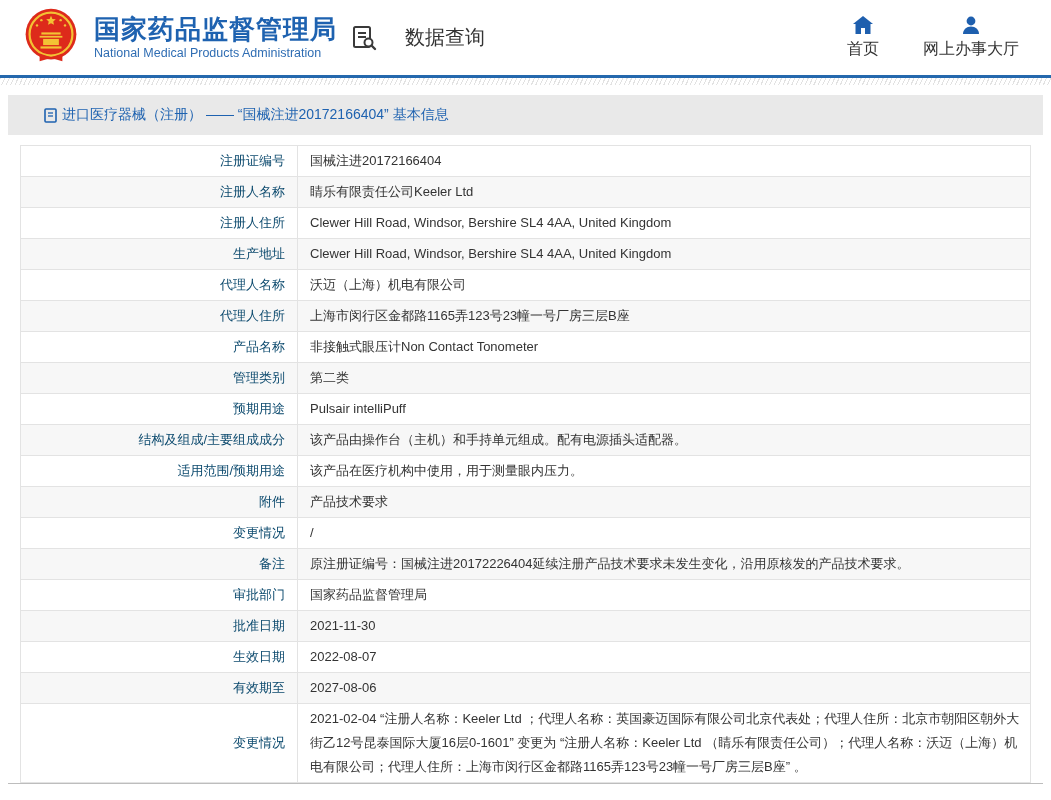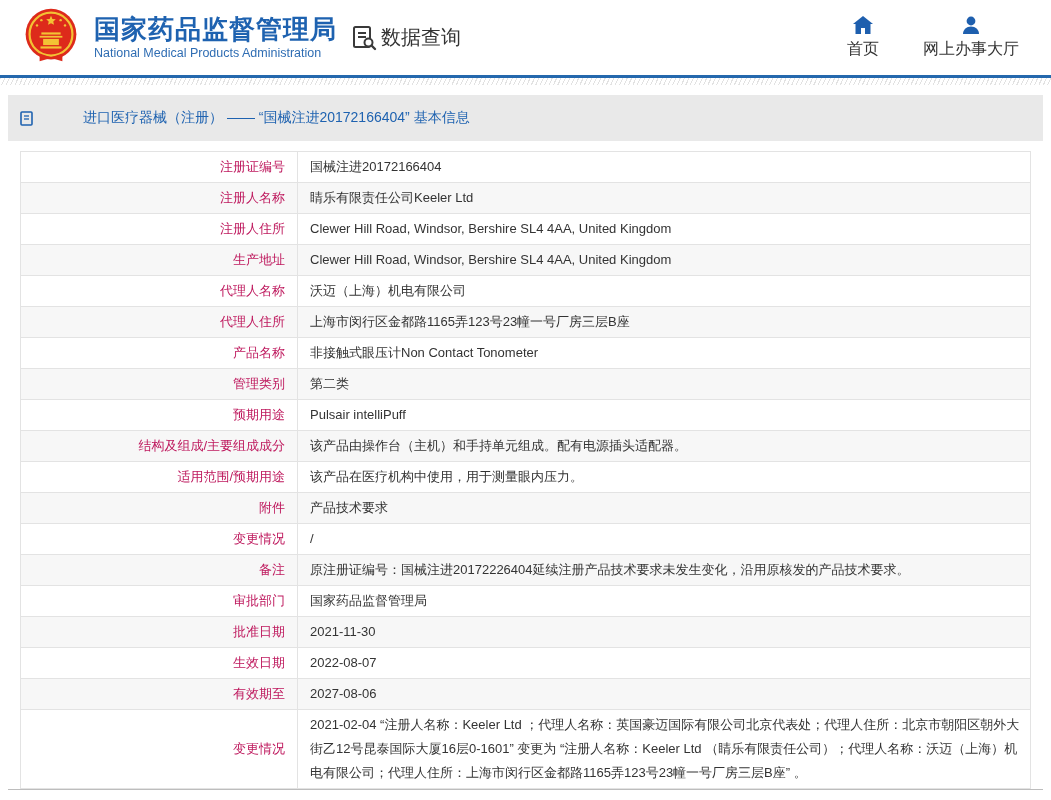--- a/index.html
+++ b/index.html
@@ -12,53 +12,53 @@
   
   .header {
     height: 75px; display: flex; align-items: center;
     padding-left: 23px; background: #fff;
   }
   .brand { display: flex; align-items: center; }
   .emblem { width: 56px; height: 62px; flex: 0 0 auto; }
   .brand-text { margin-left: 15px; }
   .brand-cn { font-size: 26px; font-weight: bold; color: #1e62b0; letter-spacing: 1px; line-height: 1.1; }
   .brand-en { font-size: 12.5px; color: #2f6db3; margin-top: 3px; }
-  .section-entry { display: flex; align-items: center; margin-left: 14px; cursor: pointer; }
+  .section-entry { display: flex; align-items: center; margin-left: 14px; cursor: pointer; gap: 24px; }
   .section-entry svg { width: 26px; height: 26px; }
   .section-title { font-size: 20px; color: #333; margin-left: 4px; }
   .header-nav { margin-left: auto; display: flex; gap: 44px; padding-right: 32px; }
   .nav-item { display: flex; flex-direction: column; align-items: center; gap: 5px; cursor: pointer; }
   .nav-item svg { width: 20px; height: 18px; }
   .nav-label { font-size: 16px; color: #333; white-space: nowrap; }
   
   .header-rule { height: 3px; background: #2468ad; }
   .header-hatch {
     height: 7px;
     background: repeating-linear-gradient(115deg, #e2e2e2 0px, #e2e2e2 1px, #ffffff 1px, #ffffff 4px);
   }
   
   .breadcrumb {
-    margin: 10px 8px 0; height: 46px; background: #e9e9e9;
-    display: flex; align-items: center; padding-left: 12px;
-    color: #1e62b0; font-size: 14px; gap: 45px;
+    margin: 10px 8px 0; height: 40px; background: #e9e9e9;
+    display: flex; align-items: center; padding-left: 36px;
+    color: #1e62b0; font-size: 14px;
   }
   .breadcrumb svg { width: 13px; height: 15px; margin-right: 5px; flex: 0 0 auto; }
   
   .container {
     margin: 0 8px; background: #fff;
     padding: 10px 12px 0; border-bottom: 1px solid #bdbdbd;
   }
   table.info-table {
     width: 100%; border-collapse: collapse;
     border: 1px solid #c6c6c6; font-size: 13px; table-layout: fixed;
   }
   .info-table td { border: 1px solid #e3e3e3; height: 28px; padding: 0; }
   .info-table td.cell-label {
     width: 277px; text-align: right; padding: 3px 12px 3px 4px;
-    color: #be185d; line-height: 20px;
+    color: #0c4a6e; line-height: 20px;
   }
   .info-table td.cell-value {
     padding: 3px 10px 3px 12px; color: #333; line-height: 24px;
     word-break: break-all;
   }
   .info-table tr:nth-child(even) { background: #f7f7f7; }
 </style>
 </head>
 <body>
 

